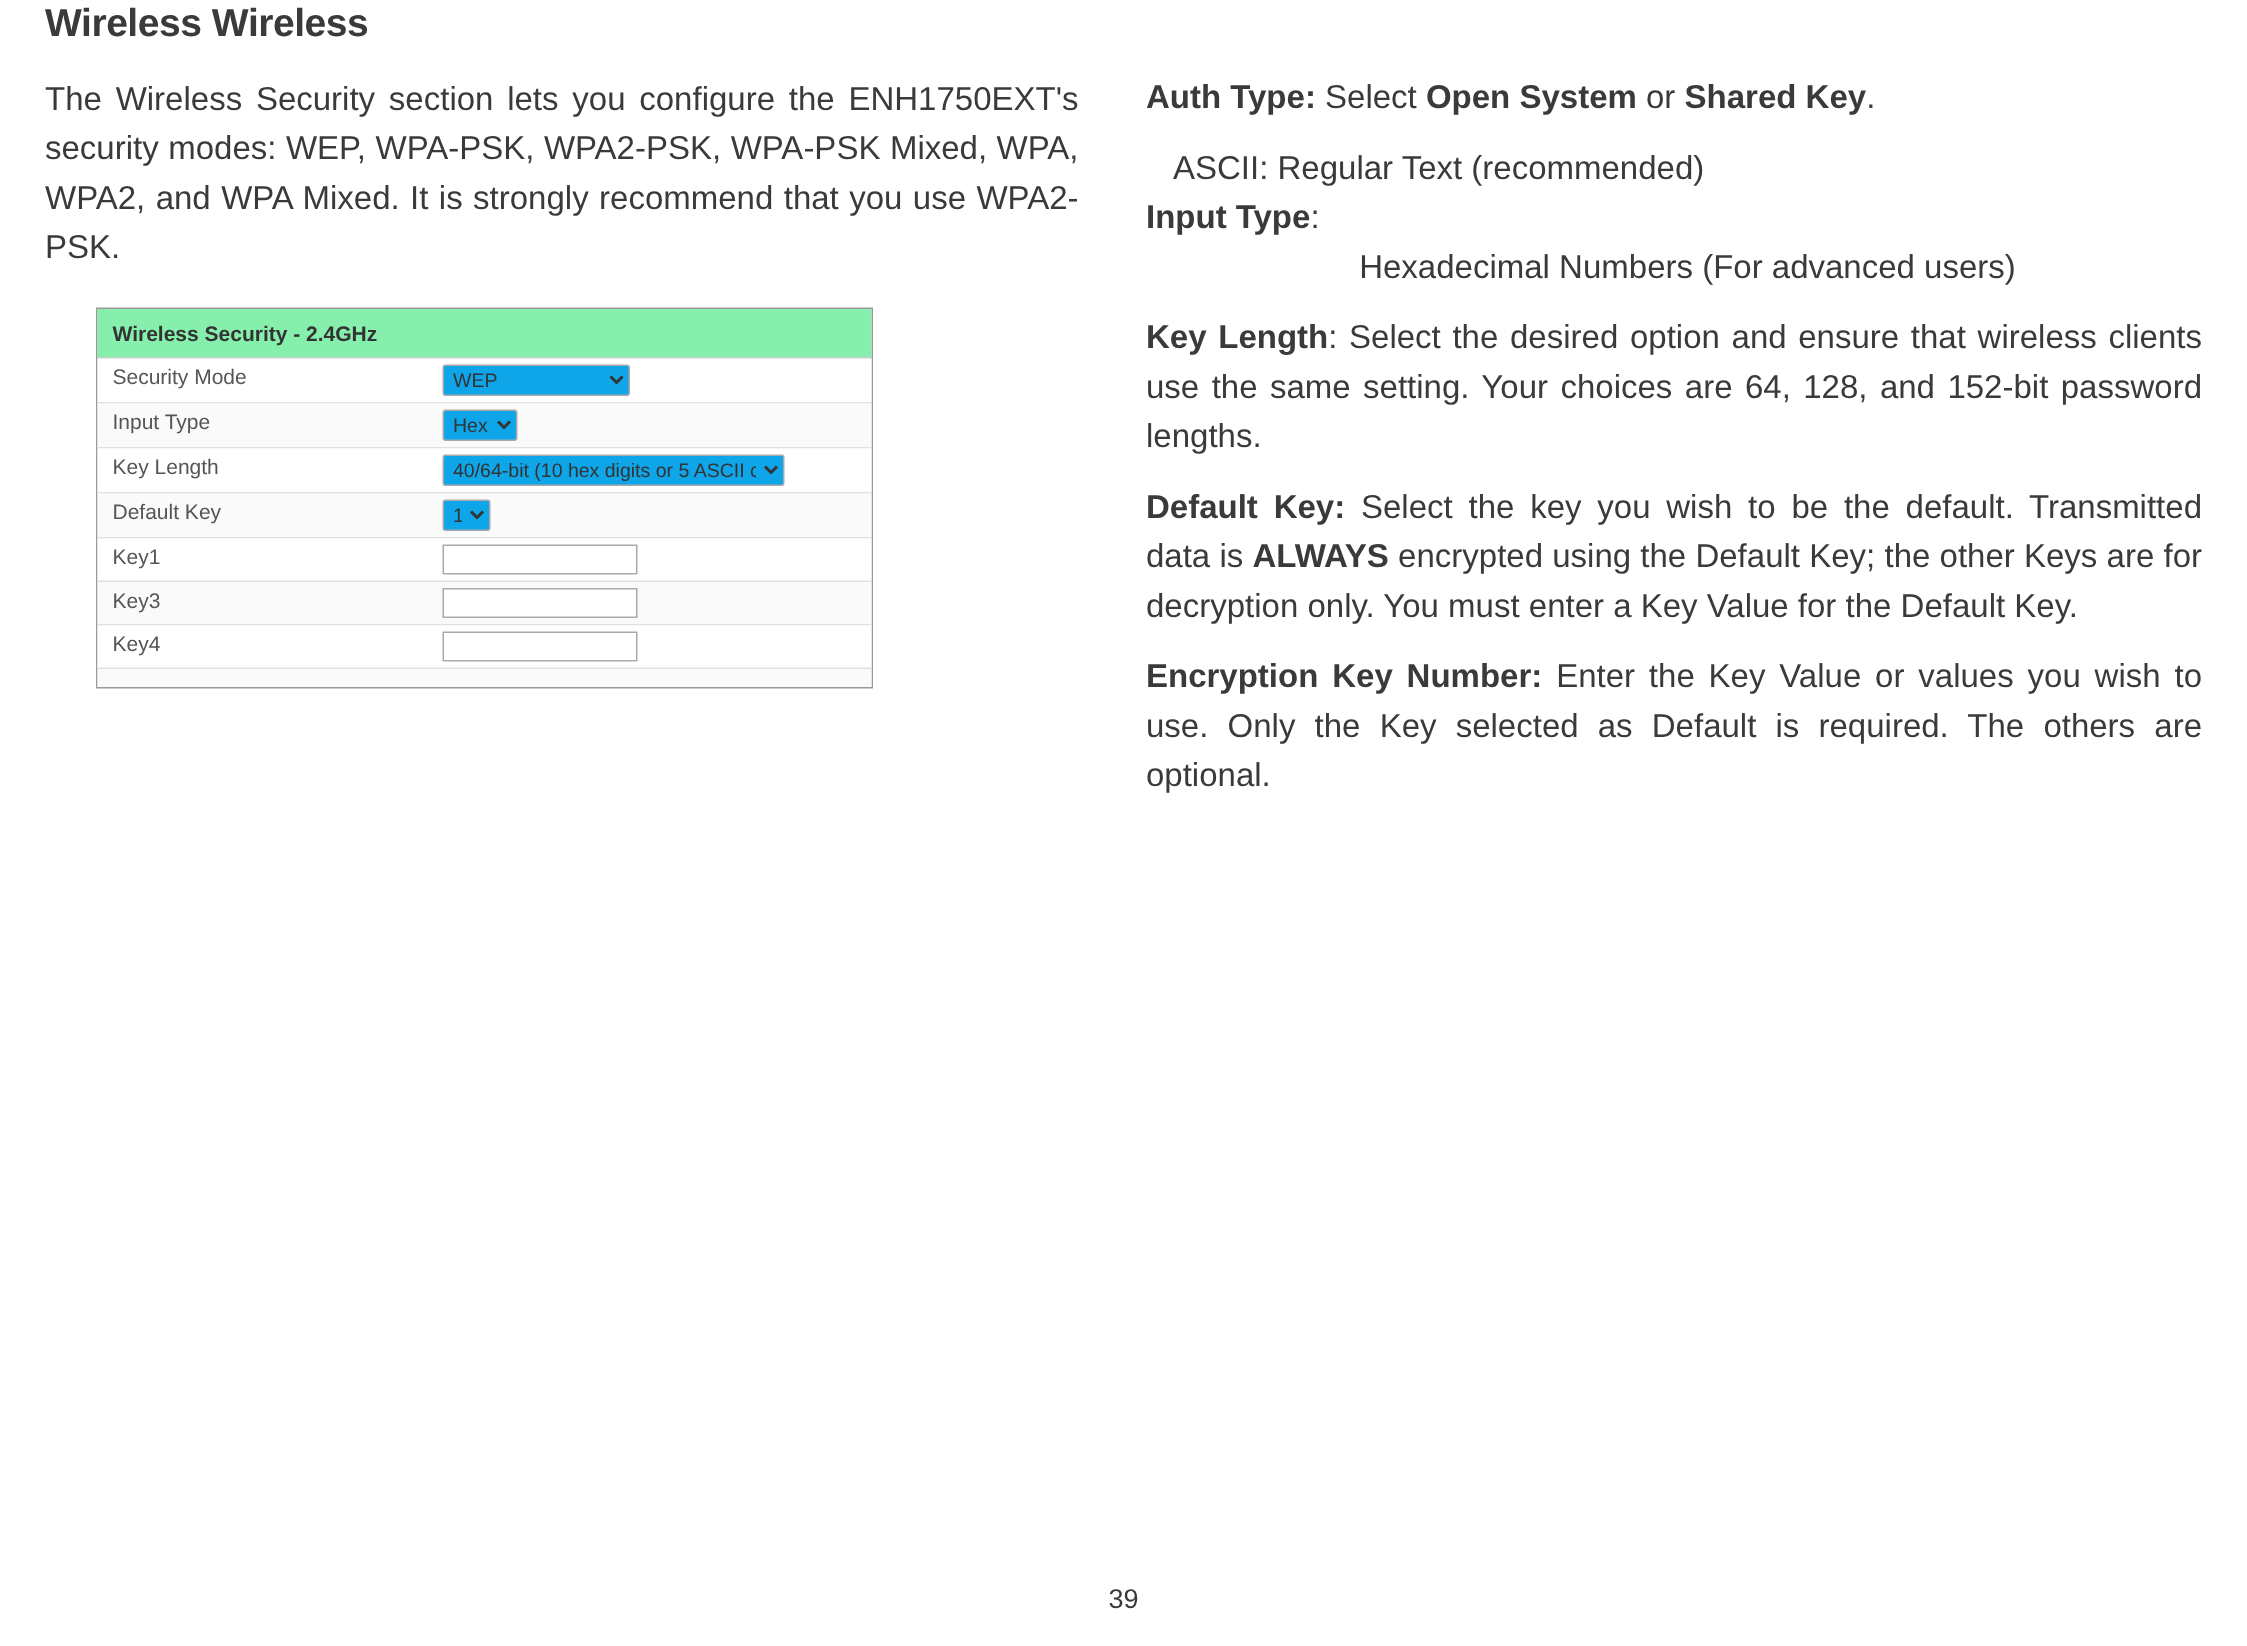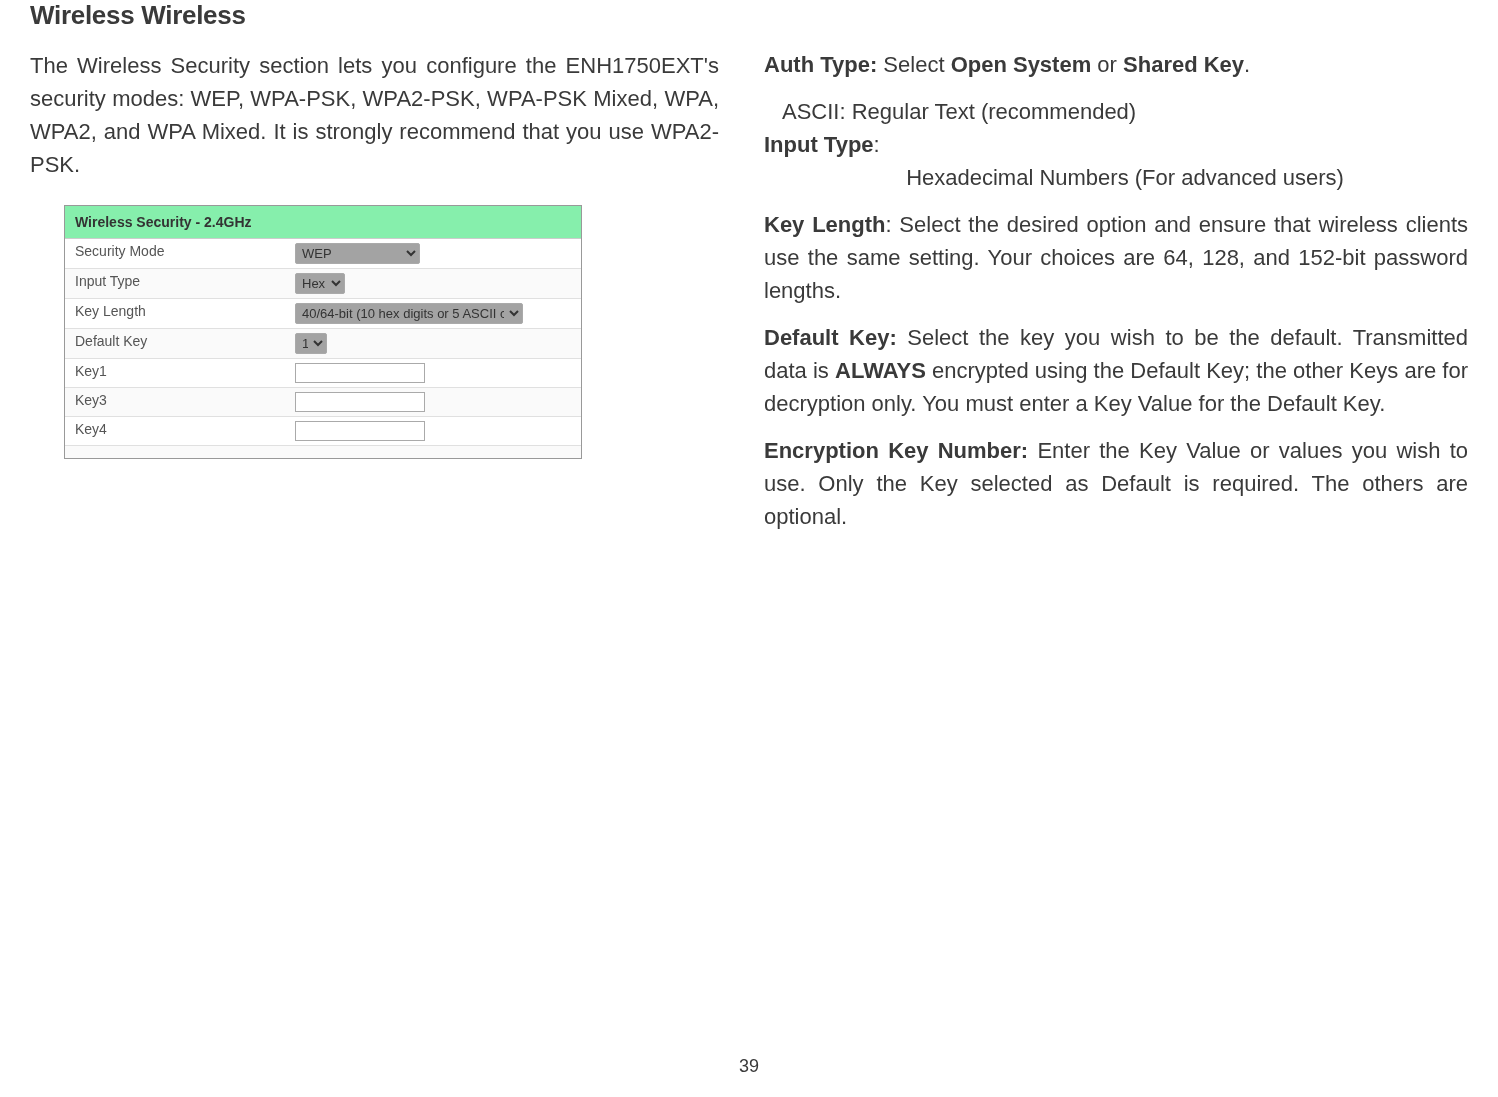--- a/index.html
+++ b/index.html
@@ -97,21 +97,21 @@
     .form-label {
       width: 180px;
       font-size: 14px;
       color: #555;
     }
     
     .form-select {
       font-size: 13px;
       padding: 1px 2px;
       border: 1px solid #aaa;
-      background: #a3a3a3;
+      background: #0ea5e9;
       color: #333;
       border-radius: 2px;
     }
     
     .form-select.wide {
       width: 125px;
     }
     
     .form-select.med {
       width: 100px;

